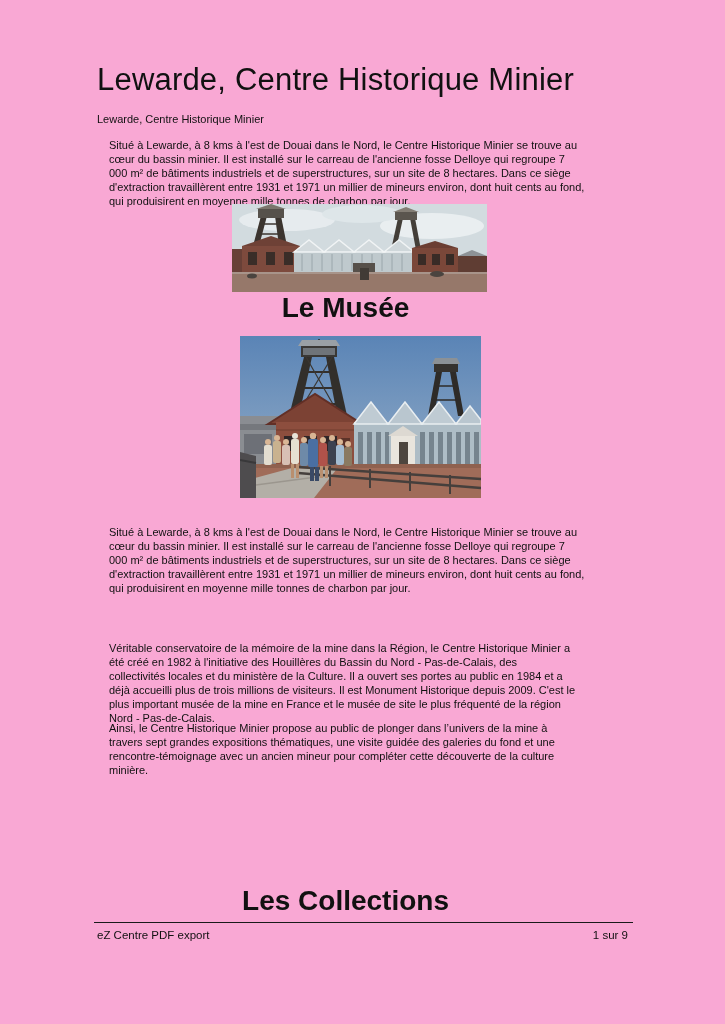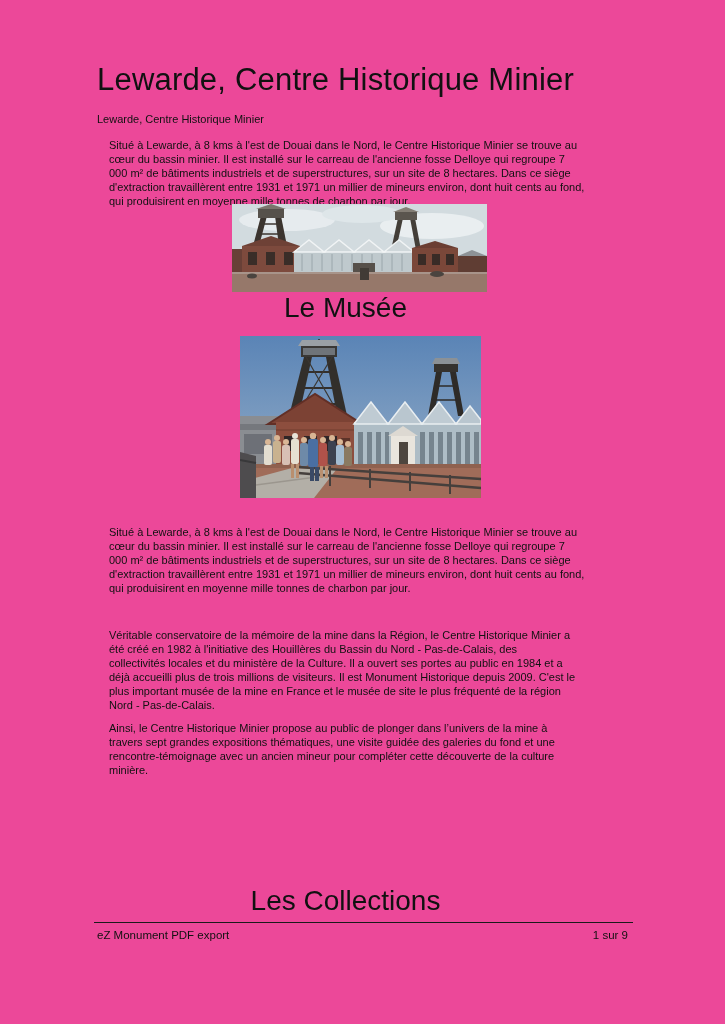--- a/index.html
+++ b/index.html
@@ -1,39 +1,39 @@
 <!DOCTYPE html>
 <html><head>
 <meta charset="utf-8">
 <style>
   html,body { margin:0; padding:0; background:#ffffff; }
   .page {
-    position:relative; width:725px; height:1024px; background:#ec4899;
+    position:relative; width:725px; height:1024px; background:#f9a8d4;
     font-family:"Liberation Sans", sans-serif; color:#000000; overflow:hidden;
   }
   .title {
     position:absolute; left:97px; top:62px; margin:0;
     font-size:31px; font-weight:400; letter-spacing:0.2px; white-space:nowrap; color:#111;
   }
   .subtitle {
     position:absolute; left:97px; top:112px; margin:0;
     font-size:11px; line-height:14px; color:#111;
   }
   .body-par {
     position:absolute; left:97px; width:548px; margin:12px;
     font-size:11px; line-height:14px; white-space:pre-line; color:#111;
   }
   .p-intro   { top:126px; }
   .p-repeat  { top:513px; }
-  .p-history { top:616px; }
+  .p-history { top:629px; }
   .p-visit   { top:709px; }
   .p-audio   { top:806px; }
   .h2 {
     position:absolute; left:80px; width:531px; margin:0; text-align:center;
-    font-size:28px; font-weight:400; color:#111;
+    font-size:28px; font-weight:700; color:#111;
   }
   .h-musee       { top:292px; }
   .h-collections { top:872px;margin-top:13px; }
   .fig { position:absolute; font-size:0; line-height:0; }
   .fig1 { left:232px; top:204px; width:255px; height:88px; }
   .fig2 { left:240px; top:336px; width:241px; height:162px; }
   .footer-rule {
     position:absolute; left:94px; right:92px; top:922px; height:0;
     border-top:1.5px solid #1a1a1a;
   }
@@ -237,17 +237,17 @@
 travers sept grandes expositions thématiques, une visite guidée des galeries du fond et une
 rencontre-témoignage avec un ancien mineur pour compléter cette découverte de la culture
 minière.</p>
 
 
   <h2 class="h2 h-collections">Les Collections</h2>
 
   <div class="footer-rule"></div>
 
   <div class="footer">
-    <span>eZ Monument PDF export</span>
+    <span>eZ Centre PDF export</span>
     <span>1 sur 9</span>
   </div>
 
 </div>
 
 </body></html>

